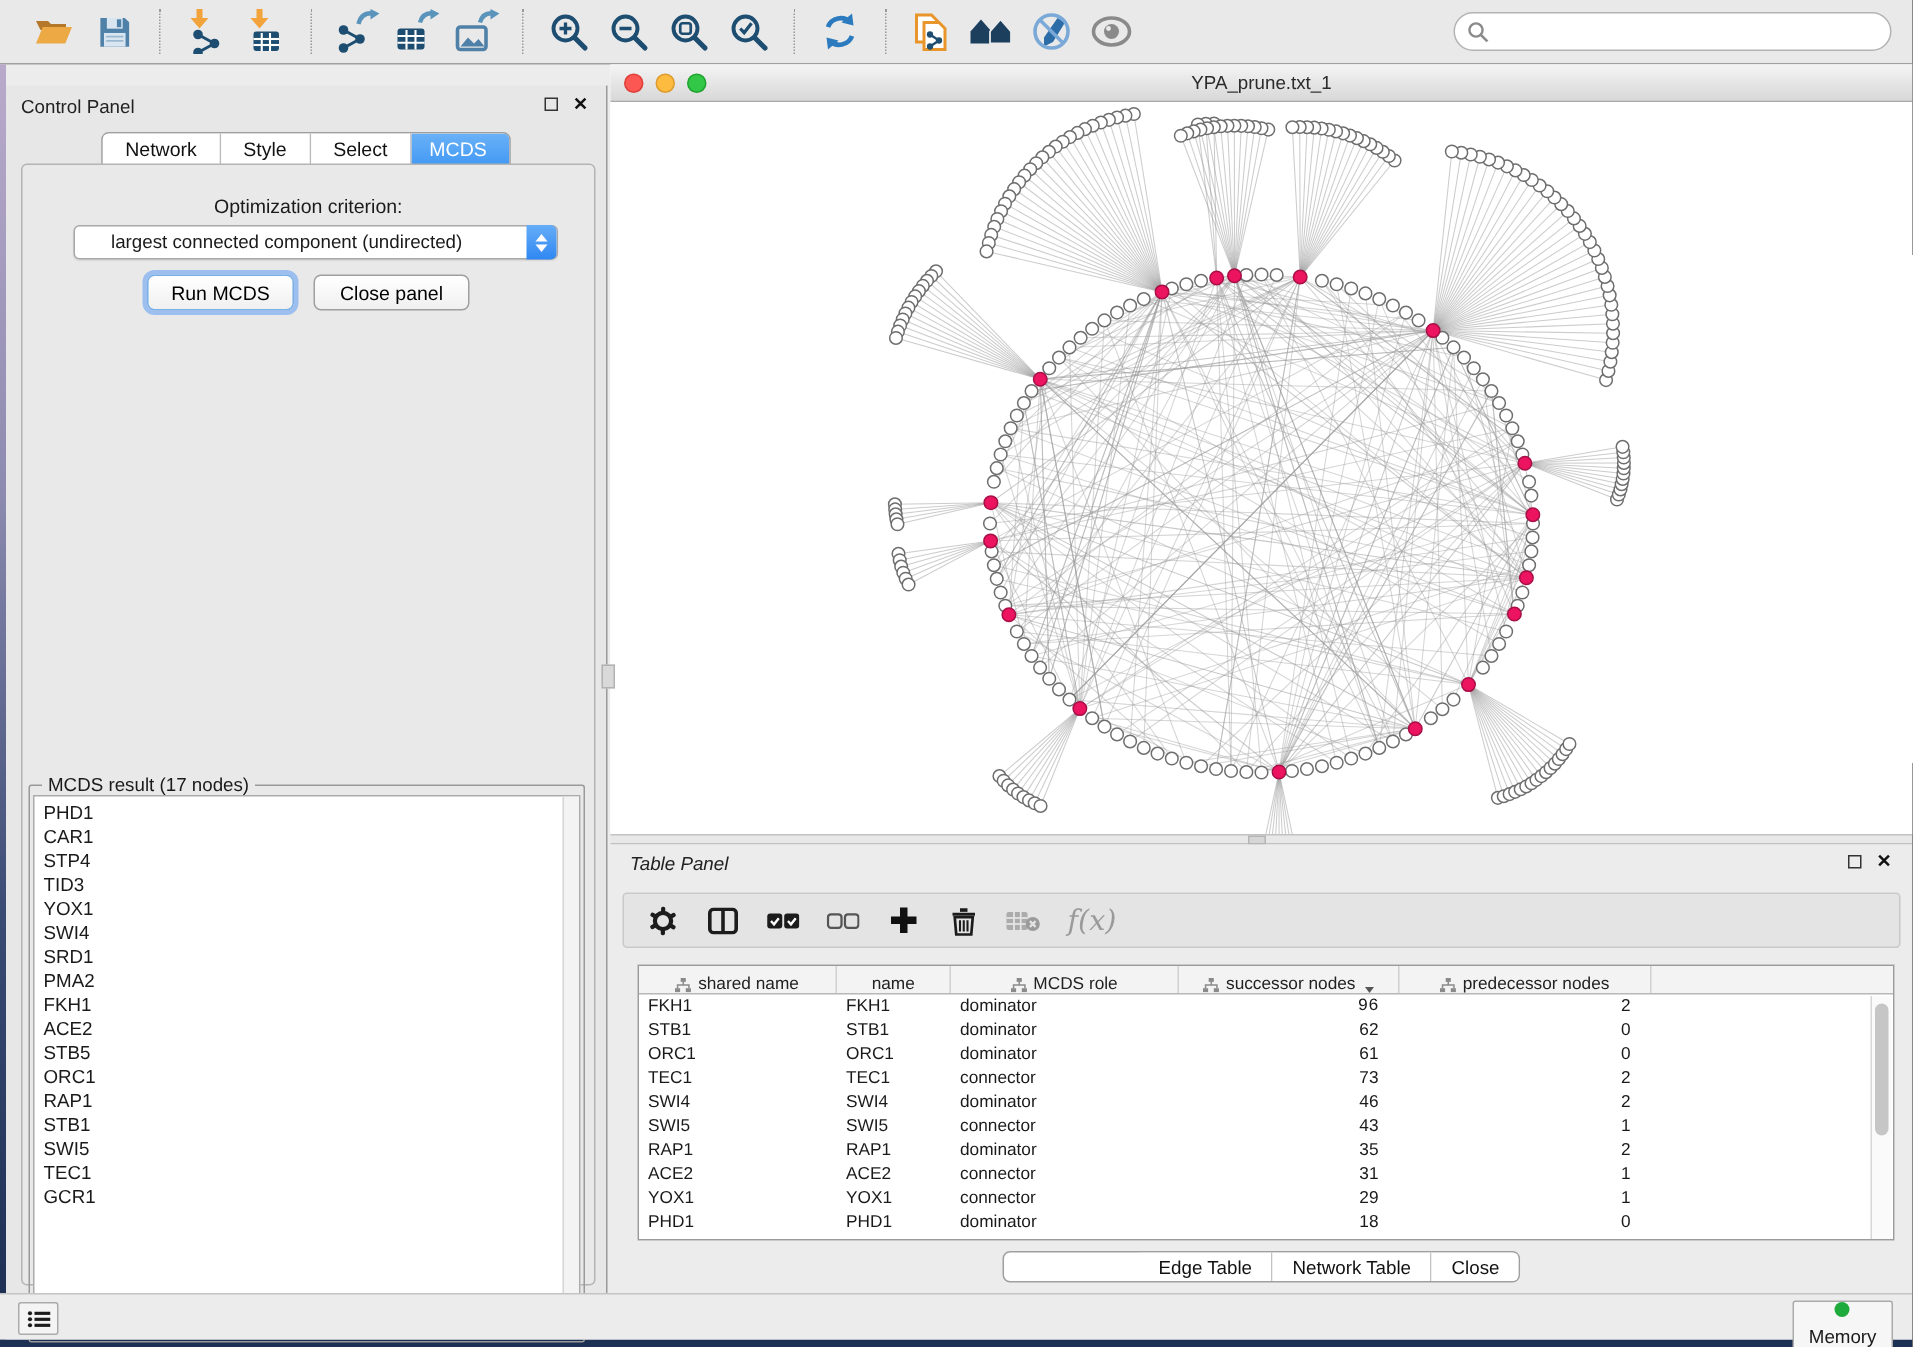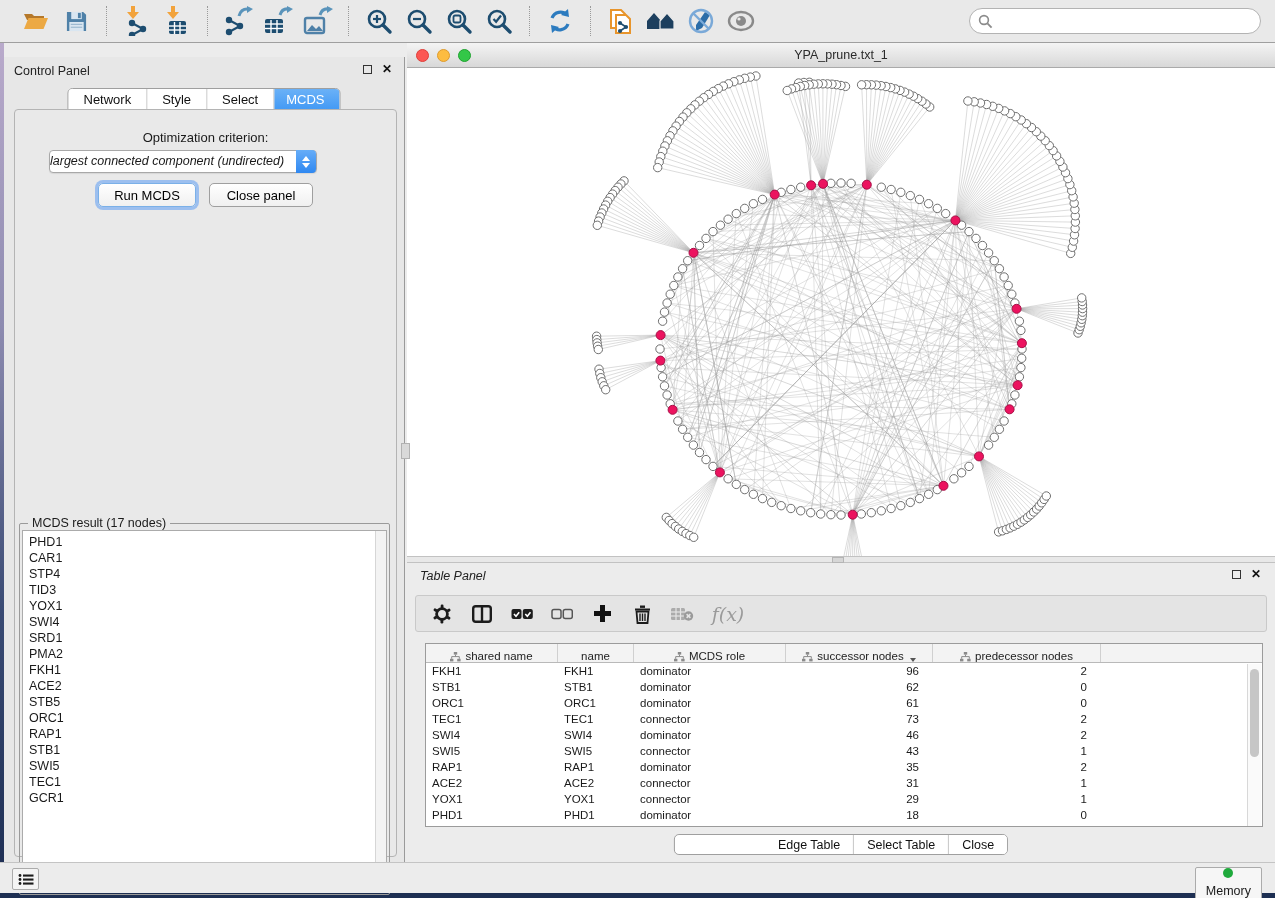--- a/index.html
+++ b/index.html
@@ -29,23 +29,23 @@
   .close-x{font-size:12px;font-weight:bold;color:#111;line-height:9px;}
   .ctabs{position:absolute;top:31px;left:50%;transform:translateX(-50%);display:flex;
          border:1px solid #9f9f9f;border-radius:5px;overflow:hidden;background:#fff;height:34px;}
   .ctab{padding:0 15px;font-size:13px;line-height:21px;background:#fff;color:#111;
         border-right:1px solid #b9b9b9;cursor:default;}
   .ctab:last-child{border-right:none;padding-left:12px;}
   .ctab.sel{background:linear-gradient(#6ab1f7,#2e8df3);color:#fff;border-right:none;}
   .cinner{position:absolute;left:10px;top:52px;width:383px;height:748px;background:#e9e9e9;
           border:1px solid #b4b4b4;border-radius:4px;}
   .opt-label{position:absolute;top:20px;width:100%;text-align:center;font-size:13px;}
-  .dropdown{position:absolute;left:34px;top:40px;width:268px;height:23px;background:#fff;
+  .dropdown{position:absolute;left:34px;top:40px;width:323px;height:23px;background:#fff;
             border:1px solid #a8a8a8;border-radius:4px;font-size:12.5px;line-height:21px;
-            padding-left:0;box-shadow:0 1px 1px rgba(0,0,0,.08);font-style:italic;}
+            padding-left:24px;box-shadow:0 1px 1px rgba(0,0,0,.08);}
   .dd-step{position:absolute;right:0;top:-1px;width:20px;height:23px;border-radius:0 4px 4px 0;
            background:linear-gradient(#66adf8,#2f88f1);display:flex;flex-direction:column;
            align-items:center;justify-content:center;gap:2px;}
   .tri-up{width:0;height:0;border-left:4px solid transparent;border-right:4px solid transparent;
           border-bottom:5px solid #fff;}
   .tri-dn{width:0;height:0;border-left:4px solid transparent;border-right:4px solid transparent;
           border-top:5px solid #fff;}
   .btn{position:absolute;height:24px;background:linear-gradient(#ffffff,#f0f0f0);
        border:1px solid #9f9f9f;border-radius:5px;font-size:13px;text-align:center;
        font-family:"Liberation Sans",sans-serif;}
@@ -1169,21 +1169,21 @@
             </span>
             <span>predecessor nodes</span>
           </div>
           <div class="th" style="flex: 1 1 0%; border-right: none;"></div>
         </div>
       <div id="tbody">
           <div class="trow">
             <div class="td" style="width: 132px;">FKH1</div>
             <div class="td" style="width: 76px;">FKH1</div>
             <div class="td" style="width: 152px;">dominator</div>
-            <div class="td num" style="width: 147px;">96</div>
+            <div class="td num" style="width: 147px; font-family: Liberation Mono, monospace;">96</div>
             <div class="td num" style="width: 168px;">2</div>
           </div>
           <div class="trow">
             <div class="td" style="width: 132px;">STB1</div>
             <div class="td" style="width: 76px;">STB1</div>
             <div class="td" style="width: 152px;">dominator</div>
             <div class="td num" style="width: 147px;">62</div>
             <div class="td num" style="width: 168px;">0</div>
           </div>
           <div class="trow">
@@ -1243,21 +1243,21 @@
             <div class="td num" style="width: 168px;">0</div>
           </div>
         </div>
       <div class="vscroll">
           <div class="vthumb"></div>
         </div>
     </div>
     <div class="btabs" id="btabs">
         <div class="btab sel">Node Table</div>
         <div class="btab">Edge Table</div>
-        <div class="btab">Select Table</div>
+        <div class="btab">Network Table</div>
         <div class="btab">Close</div>
       </div>
   </div>
 
   <div class="statusbar">
     <div class="listbtn">
       <svg width="16" height="13" viewBox="0 0 16 13">
         <g fill="#1c1c1c">
           <circle cx="2" cy="2.5" r="1.4"></circle>
             <circle cx="2" cy="6.5" r="1.4"></circle>

